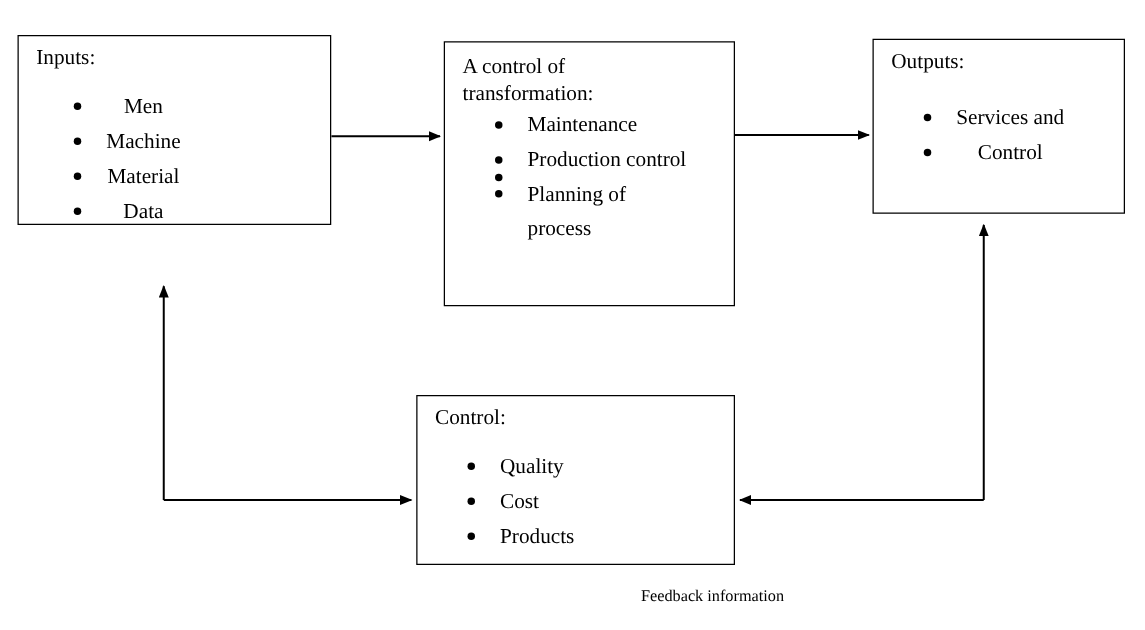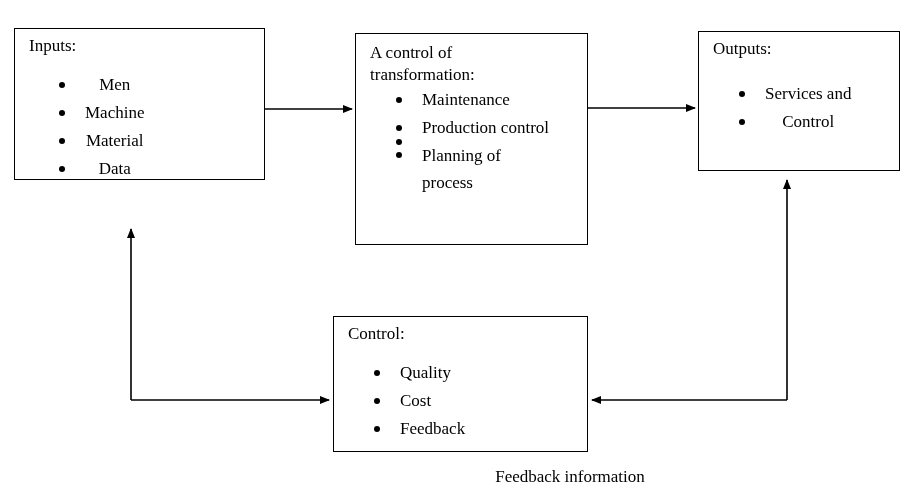--- a/index.html
+++ b/index.html
@@ -90,21 +90,21 @@
     height: 504px;
     pointer-events: none;
   }
 
   .caption {
     position: absolute;
     left: 440px;
     top: 466px;
     width: 260px;
     text-align: center;
-    font-size: 17px;
+    font-size: 13px;
     line-height: 22px;
     white-space: nowrap;
   }
 </style>
 </head>
 <body>
 
 <div id="canvas">
 
   <svg id="connectors" viewBox="0 0 916 504" width="916" height="504" xmlns="http://www.w3.org/2000/svg">
@@ -203,20 +203,20 @@
       <li>
         <span class="bullet-dot"></span>
         <span>Quality</span>
       </li>
       <li>
         <span class="bullet-dot"></span>
         <span>Cost</span>
       </li>
       <li>
         <span class="bullet-dot"></span>
-        <span>Feedback</span>
+        <span>Products</span>
       </li>
     </ul>
   </div>
 
   <div class="caption">Feedback information</div>
 
 </div>
 
 </body></html>

